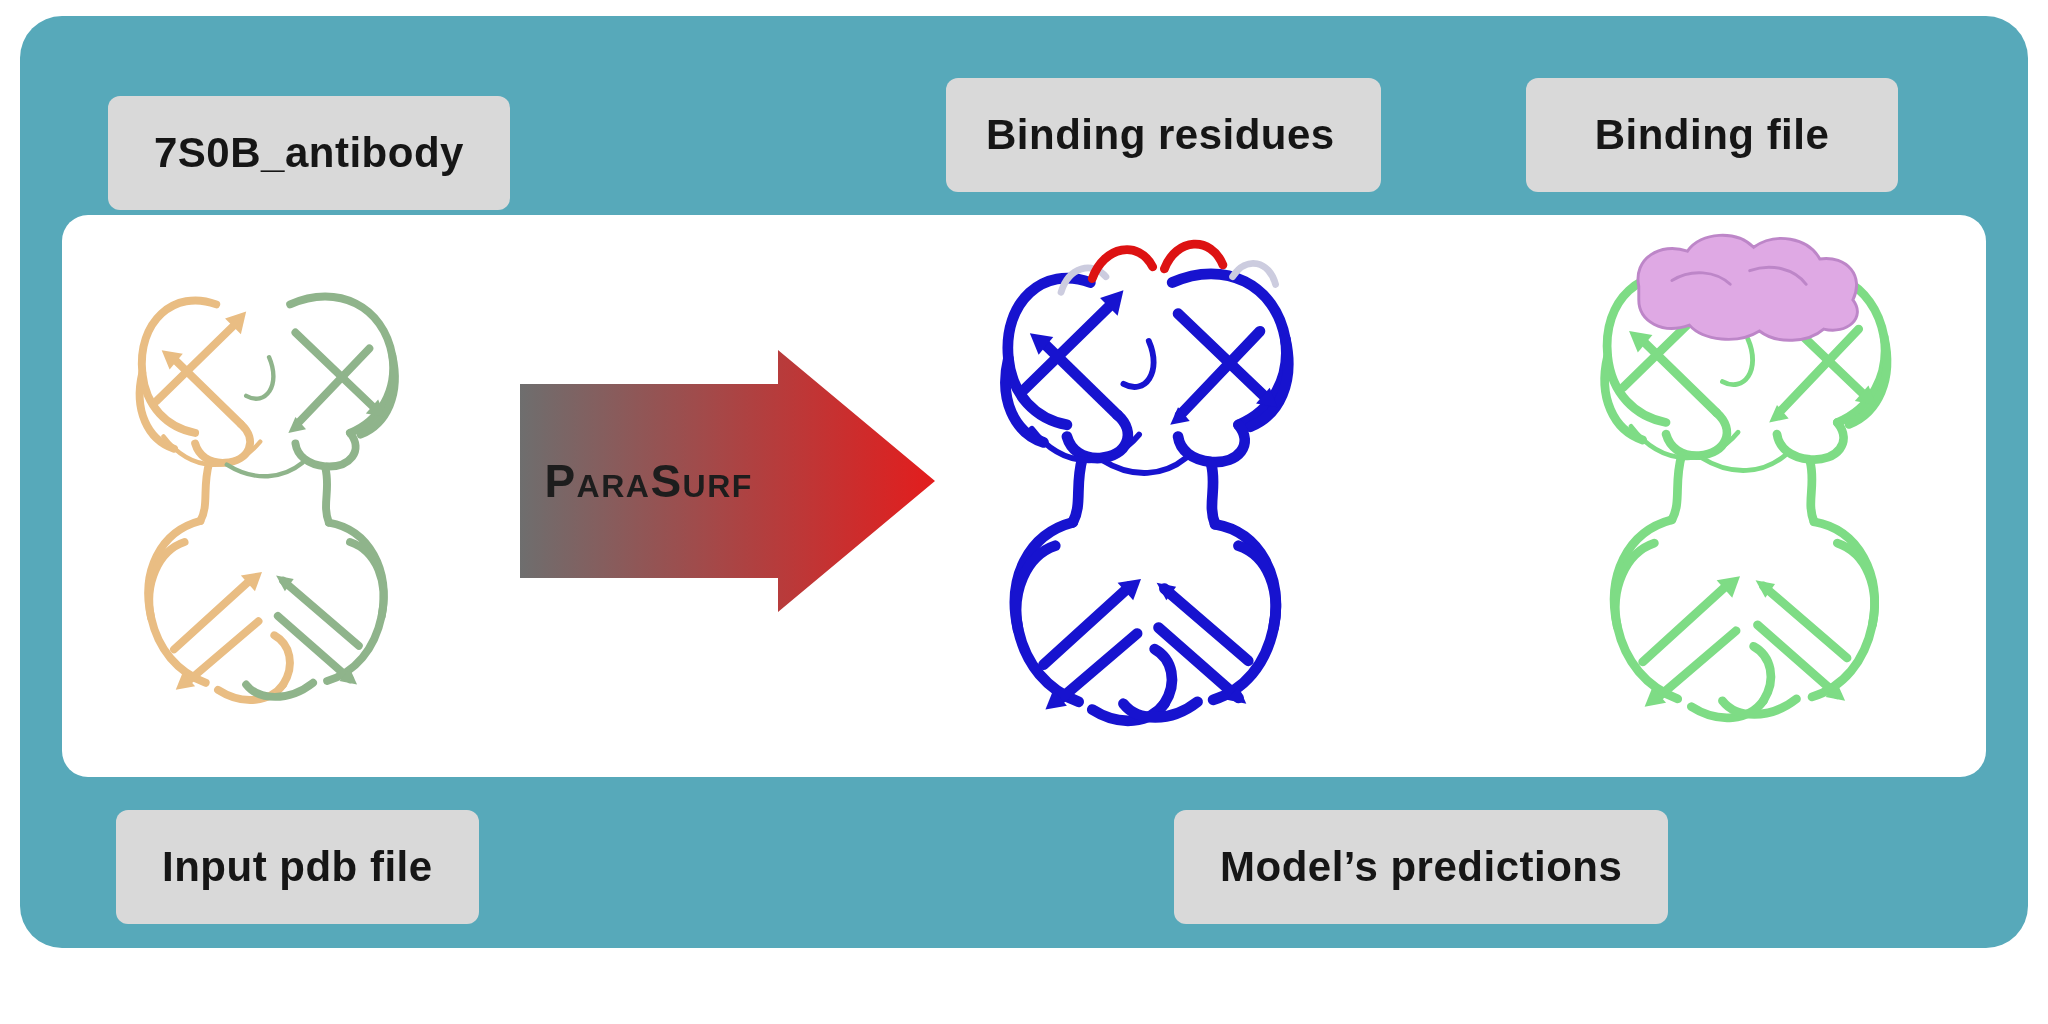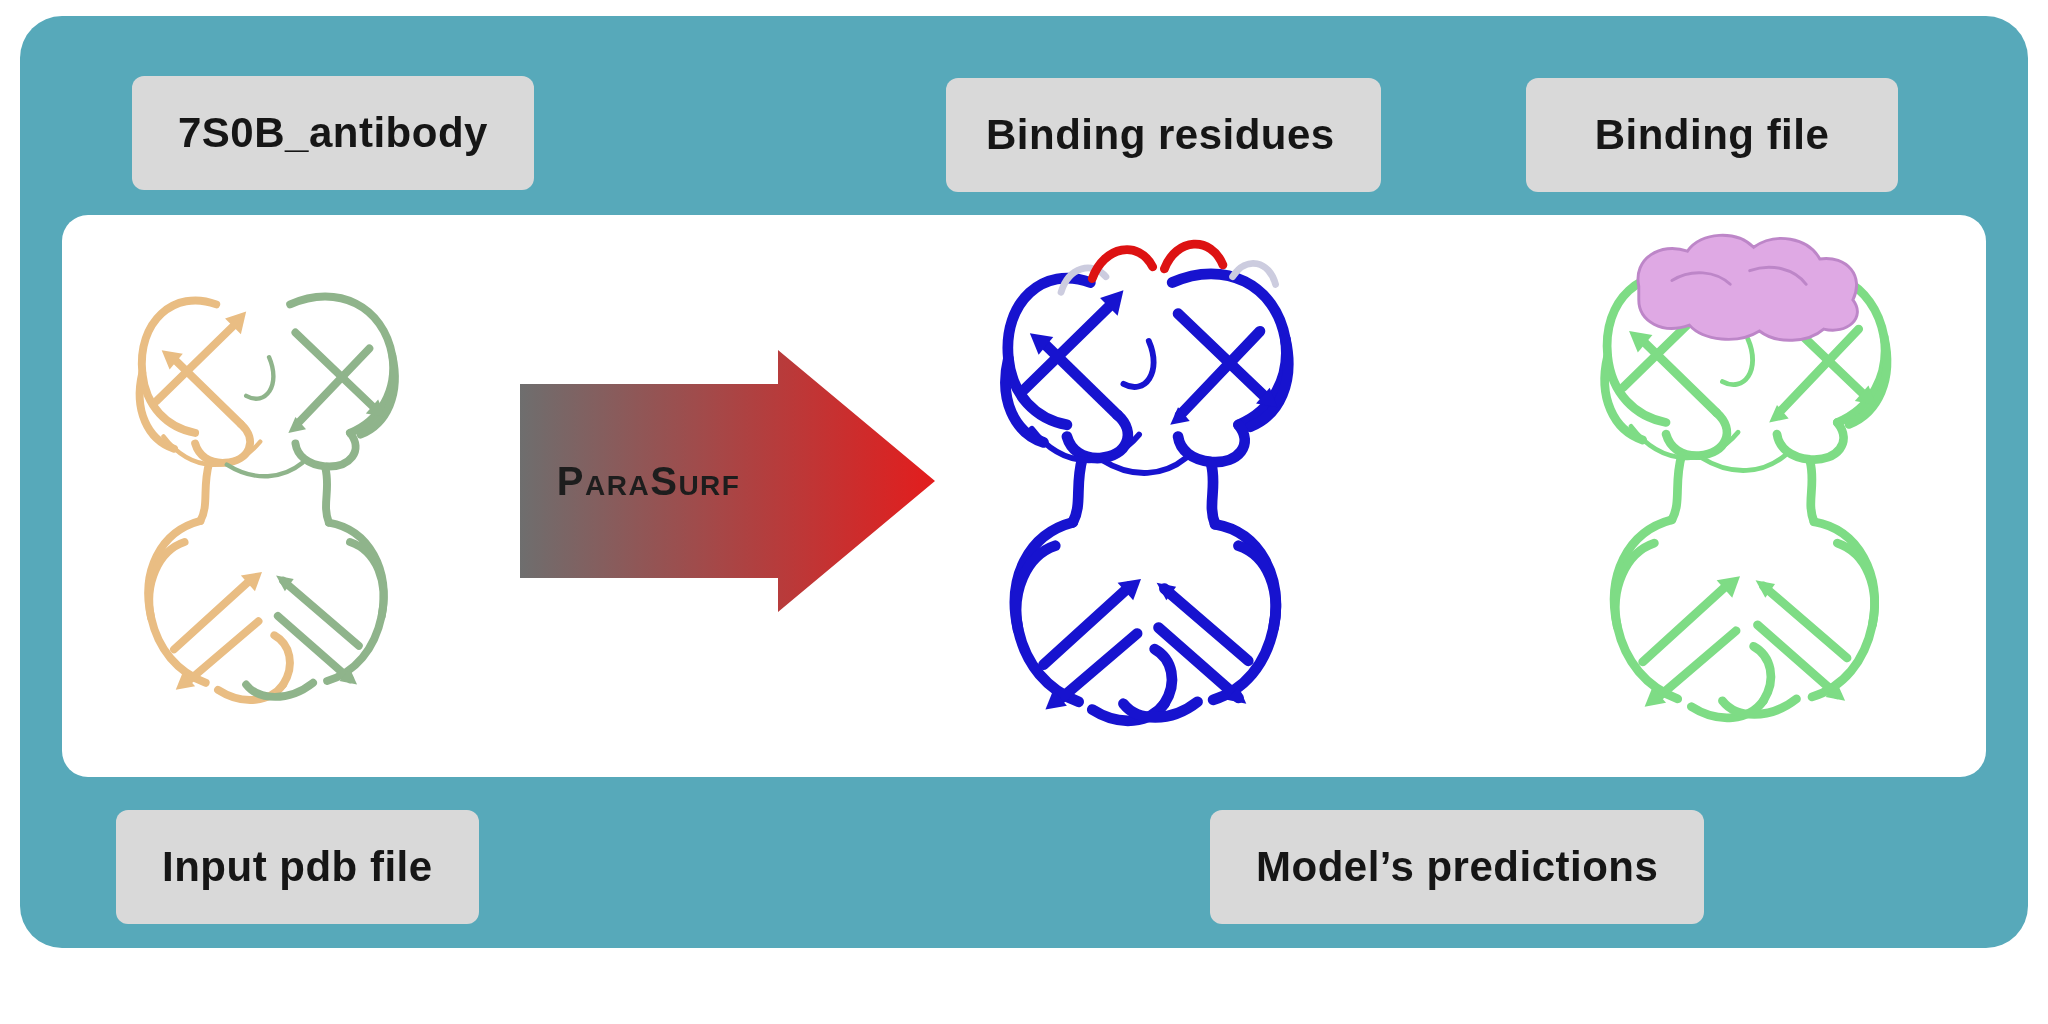--- a/index.html
+++ b/index.html
@@ -9,31 +9,31 @@
 
   .outer-panel{position:absolute;left:20px;top:16px;width:2008px;height:932px;
     border-radius:42px;background:var(--fig-panel-color,#57a9ba);}
   .inner-panel{position:absolute;left:62px;top:215px;width:1924px;height:562px;
     border-radius:26px;background:var(--fig-inner-panel-color,#ffffff);}
 
   .lbl{position:absolute;display:flex;align-items:center;justify-content:center;
     background:var(--fig-label-bg,#d9d9d9);border-radius:12px;
     font-size:42px;font-weight:bold;color:var(--fig-label-text-color,#161616);
     letter-spacing:.5px;white-space:nowrap;padding:0 46px;height:114px;box-sizing:border-box;}
-  .lbl-7s0b{left:108px;top:76px;min-width:340px;margin-left:24px;}
+  .lbl-7s0b{left:108px;top:96px;min-width:340px;}
   .lbl-residues{left:946px;top:78px;min-width:372px;padding-left:40px;}
   .lbl-site{left:1526px;top:78px;min-width:372px;}
   .lbl-input{left:116px;top:810px;min-width:328px;}
-  .lbl-pred{left:1210px;top:810px;min-width:452px;}
+  .lbl-pred{left:1174px;top:810px;min-width:452px;}
 
   .arrow{position:absolute;left:520px;top:350px;width:415px;height:262px;}
   .arrow svg{display:block;width:100%;height:100%;}
   .arrow-text{position:absolute;left:0;top:0;width:62%;height:100%;
     display:flex;align-items:center;justify-content:center;
-    font-size:40px;font-weight:800;font-variant:small-caps;letter-spacing:1.5px;
+    font-size:46px;font-weight:800;font-variant:small-caps;letter-spacing:1.5px;
     color:var(--fig-arrow-text-color,#1d1d1d);}
 
   .structure{position:absolute;}
   .structure svg{display:block;width:100%;height:100%;}
   .s-input{left:86px;top:228px;width:352px;height:540px;}
   .s-blue{left:945px;top:224px;width:392px;height:546px;}
   .s-green{left:1544px;top:222px;width:392px;height:545px;}
 </style>
 </head>
 <body>

